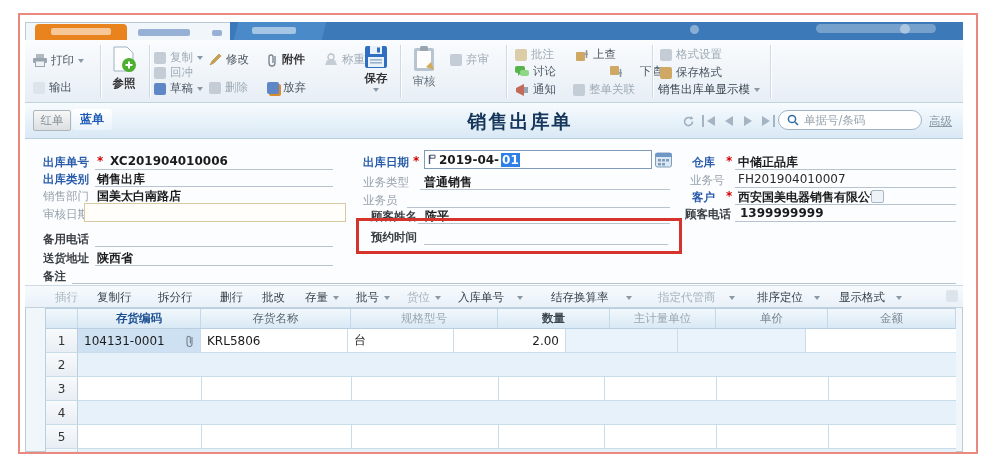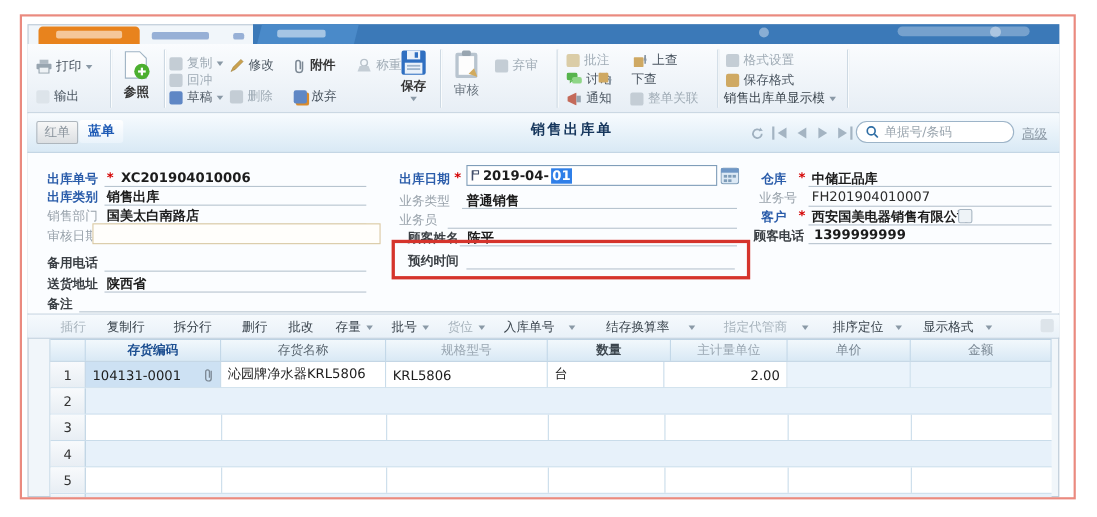--- a/index.html
+++ b/index.html
@@ -26,21 +26,21 @@
   .icsq{display:inline-block;width:12px;height:12px;border-radius:2px;background:#c4cdd5;}
   .icsq.gold{background:#cfa963}.icsq.blue{background:#5f87c5}
   .icsq.tan{background:#dbcda7}.icsq.lt{background:#dde4ea}
   
   .titlebar{position:absolute;left:25px;top:103px;width:938px;height:36px;
             background:linear-gradient(#f7fbfe,#d9e9f5);border-bottom:1px solid #b9cfe0;box-sizing:border-box;}
   .redtab{position:absolute;left:33px;top:110px;width:36px;height:19px;border:1px solid #aeb6bd;border-radius:2px;
           background:linear-gradient(#f7f7f7,#dcdfe2);color:#87919a;font-size:11.5px;display:flex;align-items:center;justify-content:center;}
   .bluetab{position:absolute;left:72px;top:109px;width:40px;height:21px;color:#1f5bb5;font-weight:bold;font-size:12px;
            display:flex;align-items:center;justify-content:center;background:linear-gradient(#ffffff,#eaf3fb);border-radius:3px;}
-  .doctitle{position:absolute;left:430px;top:109px;width:180px;text-align:center;font-size:13px;font-weight:bold;color:#16365c;letter-spacing:2px;}
+  .doctitle{position:absolute;left:430px;top:109px;width:180px;text-align:center;font-size:19px;font-weight:bold;color:#16365c;letter-spacing:2px;}
   .navico{position:absolute;top:115px;width:12px;height:12px;display:flex;align-items:center;justify-content:center;}
   .tri-l{width:0;height:0;border-top:5px solid transparent;border-bottom:5px solid transparent;border-right:8px solid #a4b4c2;}
   .tri-r{width:0;height:0;border-top:5px solid transparent;border-bottom:5px solid transparent;border-left:8px solid #a4b4c2;}
   .bar-l{border-left:2px solid #a4b4c2;padding-left:1px;}
   .bar-r{border-right:2px solid #a4b4c2;padding-right:1px;}
   .searchpill{position:absolute;left:778px;top:110px;width:144px;height:20px;background:#fff;border:1px solid #9db4c8;
               border-radius:11px;display:flex;align-items:center;gap:5px;padding:0 8px;box-sizing:border-box;}
   .ph{color:#9aa5ae;font-size:11.5px;}
   .advlink{position:absolute;left:929px;top:114px;color:#8b98a4;font-size:11.5px;text-decoration:underline;}
   
@@ -227,21 +227,21 @@
   </div>
 
   <div class="tbtn" style="left:576px;top:47px;">
     <svg width="13" height="12">
         <rect x="0" y="3" width="9" height="9" rx="1" fill="#cfa963"></rect>
         <path d="M9 6 l3 0 l-1.5 -5 z" fill="#8a97a3"></path>
         <path d="M10.5 1 v8" stroke="#8a97a3" stroke-width="1.5"></path>
       </svg>
     <span>上查</span>
   </div>
-  <div class="tbtn" style="left:544px;top:64px;gap:17px;">
+  <div class="tbtn" style="left:610px;top:64px;gap:17px;">
     <svg width="13" height="12">
         <rect x="0" y="0" width="9" height="9" rx="1" fill="#cfa963"></rect>
         <path d="M9 6 l3 0 l-1.5 5 z" fill="#8a97a3"></path>
         <path d="M10.5 11 v-8" stroke="#8a97a3" stroke-width="1.5"></path>
       </svg>
     <span>下查</span>
   </div>
   <div class="tbtn dis" style="left:573px;top:82px;">
     <span class="icsq"></span>
     <span>整单关联</span>
@@ -448,23 +448,20 @@
     </div>
 
     <div class="trow">
       <div class="tnum c0">1</div>
       <div class="td c1" style="background:#cde1f3;justify-content:space-between;">
         <span>104131-0001</span>
         <svg width="9" height="13">
             <path d="M7 3 v7 a2.5 2.5 0 0 1 -5 0 v-6 a1.7 1.7 0 0 1 3.4 0 v5.5" fill="none" stroke="#7c8894" stroke-width="1.2"></path>
           </svg>
       </div>
-      <div class="td c2">
-          <span>沁园牌净水器KRL5806</span>
-        </div>
       <div class="td c3">
           <span>KRL5806</span>
         </div>
       <div class="td c4">
           <span>台</span>
         </div>
       <div class="td c5" style="justify-content:flex-end;">
           <span>2.00</span>
         </div>
       <div class="td c6" style="background:#eaf3fb;">

